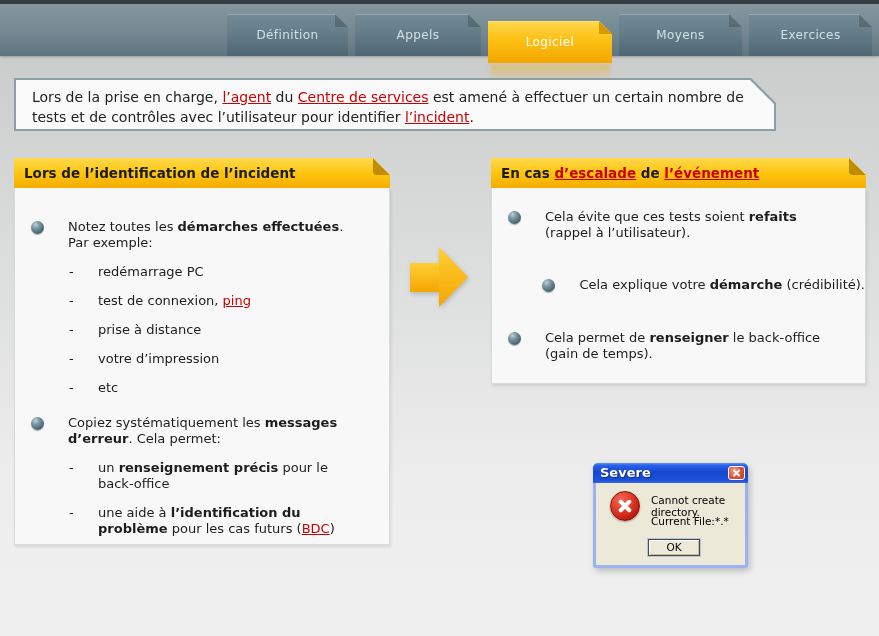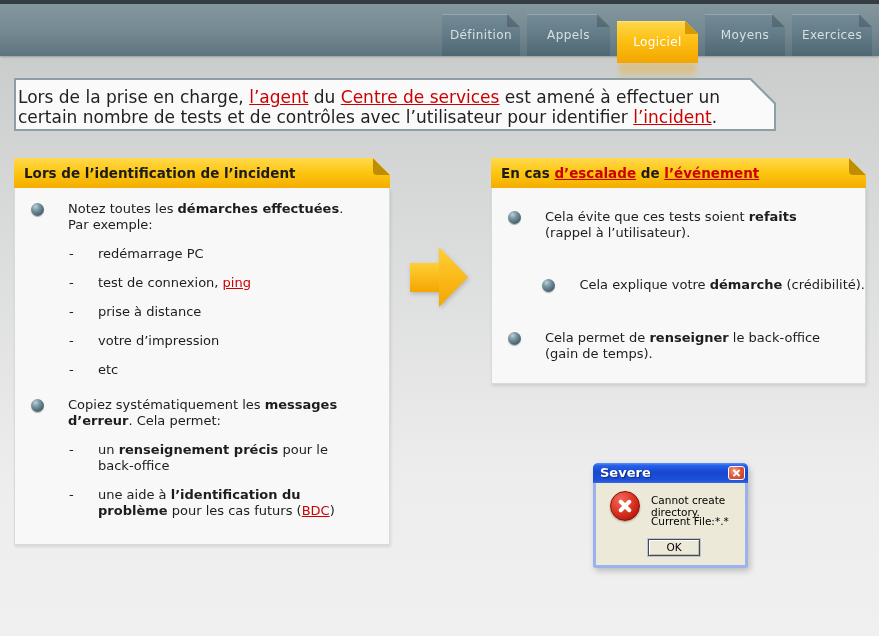--- a/index.html
+++ b/index.html
@@ -13,21 +13,21 @@
   .header{
     position:absolute;left:0;top:4px;width:100%;height:52px;
     background:linear-gradient(180deg,#84979f 0%,#748891 55%,#5e747f 100%);
     box-shadow:0 1px 2px rgba(0,0,0,.25);
   }
   .page-title{
     position:absolute;left:18px;top:9px;font-size:17px;font-weight:bold;color:#ffffff;
     letter-spacing:.3px;text-shadow:0 1px 2px rgba(0,0,0,.35);
   }
   .tabbar{position:absolute;right:7px;top:10px;display:flex;gap:7px;height:70px;}
-  .tab{position:relative;height:42px;}
+  .tab{position:relative;height:42px;padding-left:43px;}
   .tab-face{
     position:absolute;inset:0;display:flex;align-items:center;justify-content:center;
     font-size:12px;color:#d3e0e5;letter-spacing:.4px;cursor:pointer;
     background:linear-gradient(180deg,#738b96 0%,#647d89 45%,#50industry 100%);
     background:linear-gradient(180deg,#738b96 0%,#647d89 45%,#4f6773 100%);
     clip-path:polygon(0 0,calc(100% - 13px) 0,100% 13px,100% 100%,0 100%);
     box-shadow:inset 0 1px 0 rgba(255,255,255,.25);
   }
   .tab-face .fold{
     position:absolute;top:0;right:0;width:13px;height:13px;
@@ -48,21 +48,21 @@
   
   .intro-wrap{
     position:absolute;left:14px;top:78px;width:762px;height:53px;
     background:#8b9fa4;
     clip-path:polygon(0 0,calc(100% - 25px) 0,100% 25px,100% 100%,0 100%);
     filter:drop-shadow(2px 2px 2px rgba(0,0,0,.15));
   }
   .intro-inner{
     position:absolute;inset:2px;background:#fafafa;
     clip-path:polygon(0 0,calc(100% - 24px) 0,100% 24px,100% 100%,0 100%);
-    font-size:17px;color:#222;line-height:20px;padding:7px 2px;box-sizing:border-box;
+    font-size:14px;color:#222;line-height:20px;padding:7px 16px;box-sizing:border-box;
   }
   a.red-link{color:#cc0000;text-decoration:underline;cursor:pointer;}
   
   .panel{position:absolute;}
   .panel-header{
     position:relative;height:30px;
     background:linear-gradient(180deg,#ffd94e 0%,#fdc50f 50%,#f4ad00 100%);
     clip-path:polygon(0 0,calc(100% - 17px) 0,100% 17px,100% 100%,0 100%);
     font-size:13.5px;font-weight:bold;color:#1b1b1b;line-height:30px;
     padding-left:10px;box-sizing:border-box;
@@ -179,21 +179,21 @@
     <div class="intro-inner">
       <span>Lors de la prise en charge, </span><a class="red-link">l’agent</a><span> du </span><a class="red-link">Centre de services</a><span> est amené à effectuer un certain nombre de tests et de contrôles avec l’utilisateur pour identifier </span><a class="red-link">l’incident</a><span>.</span>
     </div>
   </div>
 
   <div class="panel" style="left:14px;top:158px;width:376px;">
     <div class="panel-header">
       <span>Lors de l’identification de l’incident</span>
       <span class="fold"></span>
     </div>
-    <div class="panel-body" style="height:357px;padding-top:13px;">
+    <div class="panel-body" style="height:357px;padding-top:31px;">
       <div class="bullet-item" style="margin-bottom:13px;">
         <span class="ball"></span>
         <div class="bullet-text" style="max-width:292px;">
           <span>Notez toutes les </span><strong>démarches effectuées</strong><span>. Par exemple:</span>
         </div>
       </div>
       <div class="dash-item" style="margin-bottom:13px;">
         <span class="dash">-</span>
         <div class="dash-text"><span>redémarrage PC</span></div>
       </div>

